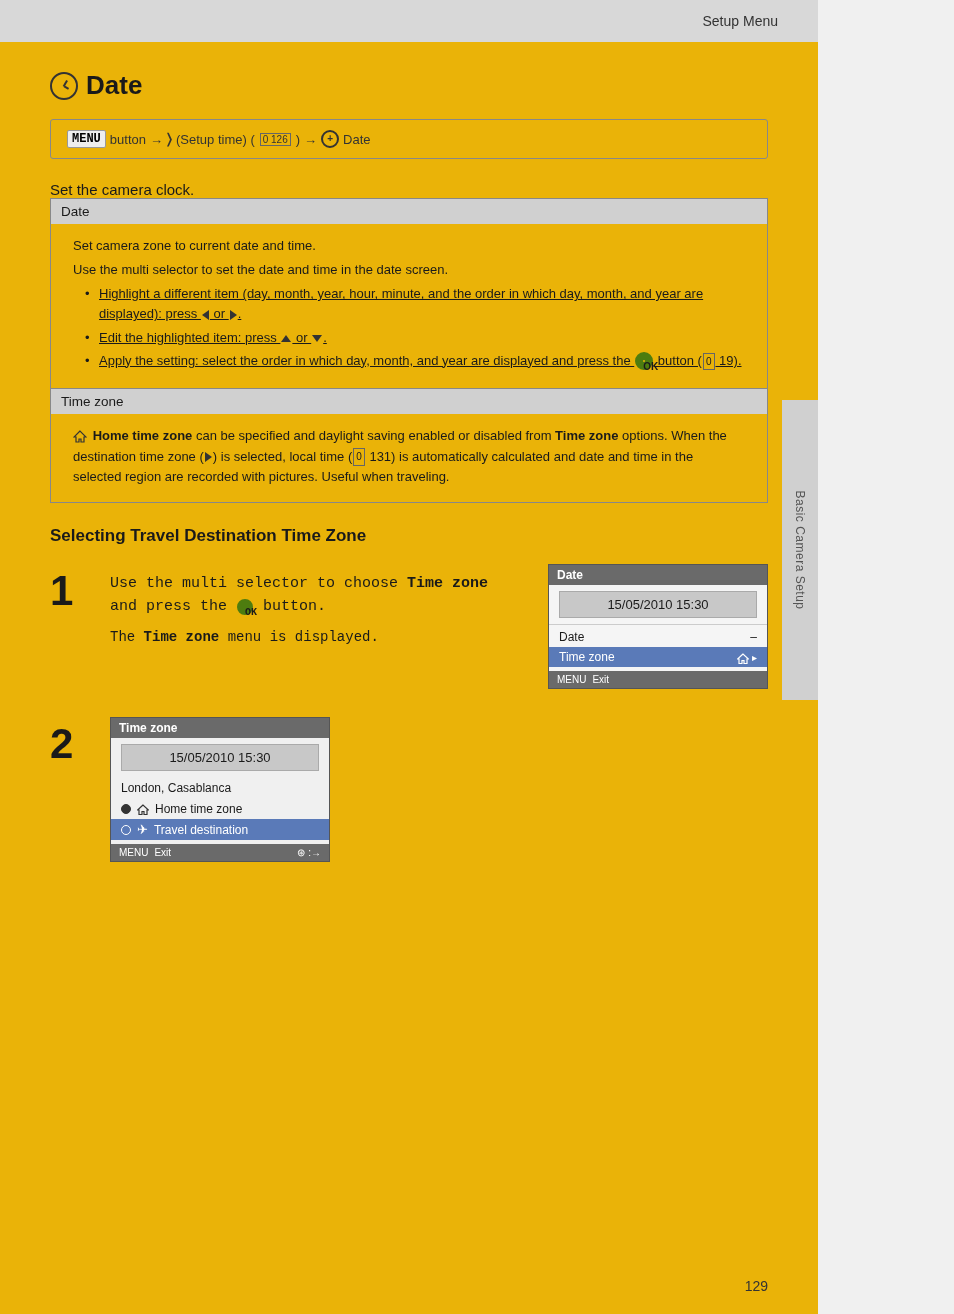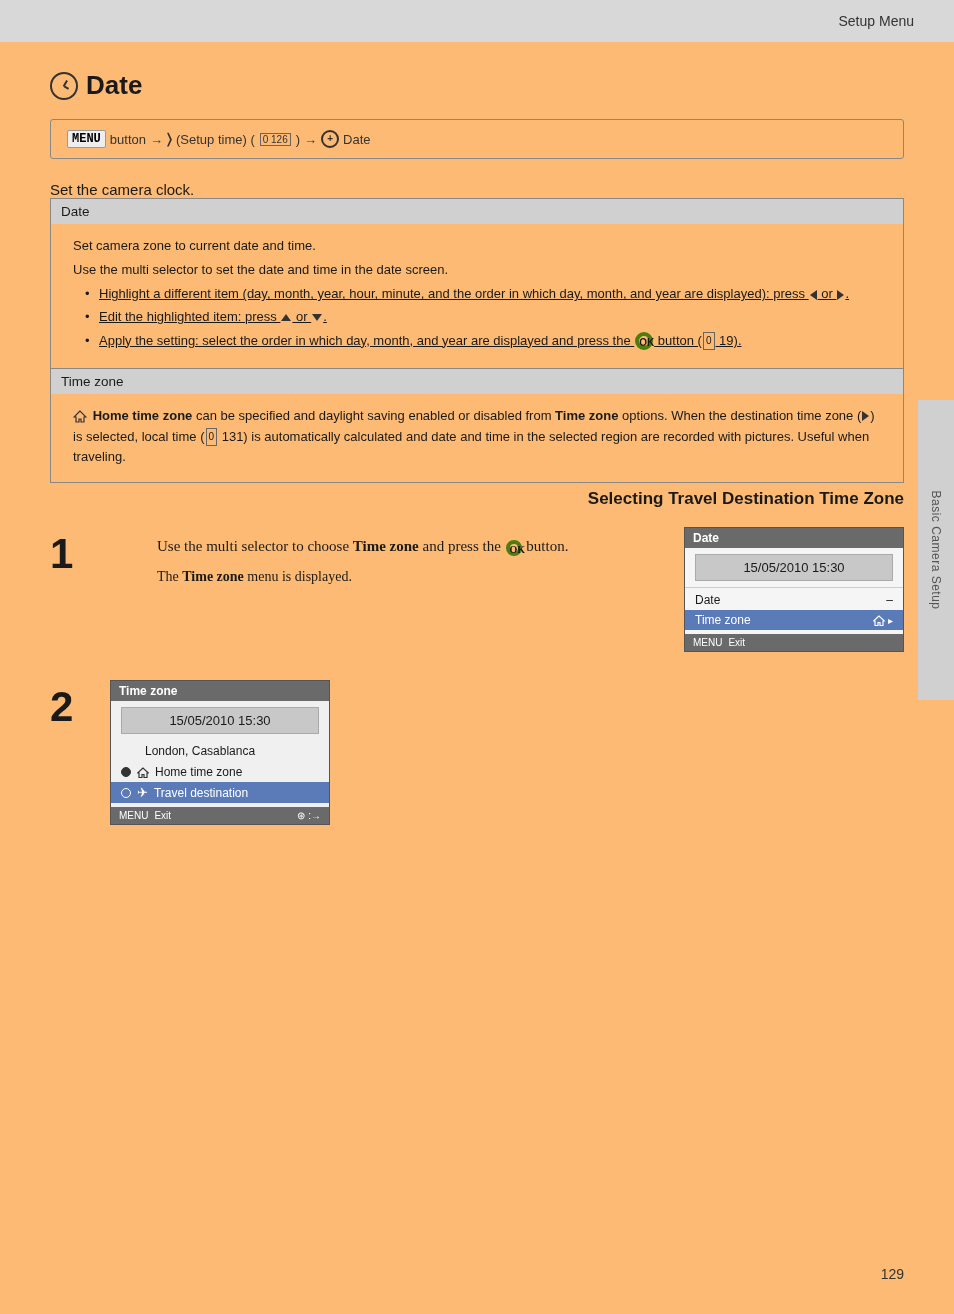--- a/index.html
+++ b/index.html
@@ -5,22 +5,22 @@
     * { margin: 0; padding: 0; box-sizing: border-box; }
     body {
       font-family: 'Times New Roman', serif;
       background: #f0f0f0;
       width: 954px;
       min-height: 1314px;
       position: relative;
       color: #1a1a1a;
     }
     .page {
-      background: #fdba74;
-      width: 954px;
+      background: #eab308;
+      width: 818px;
       min-height: 1314px;
       position: relative;
       padding: 0;
     }
     
     .header-bar {
       background: #d8d8d8;
       height: 42px;
       display: flex;
       align-items: center;
@@ -165,47 +165,45 @@
       font-family: Arial, sans-serif;
       font-size: 13px;
       color: #1a1a1a;
       line-height: 1.6;
     }
     
     .subsection-heading {
       font-family: Arial, sans-serif;
       font-size: 17px;
       font-weight: bold;
-      margin: 6px 0 18px 0;
-      color: #1a1a1a;
-      text-align: right;
+      margin: 23px 0 18px 0;
+      color: #1a1a1a;
     }
     
     .step-row {
       display: flex;
       gap: 24px;
       margin-bottom: 28px;
       align-items: flex-start;
     }
     .step-number {
       font-family: Arial, sans-serif;
       font-size: 42px;
       font-weight: bold;
       color: #1a1a1a;
       line-height: 1;
       min-width: 36px;
       padding-top: 6px;
     }
     .step-content {
       flex: 1;
-      font-family: Liberation Serif, serif;
+      font-family: Liberation Mono, monospace;
       font-size: 14px;
       line-height: 1.55;
       padding-top: 8px;
-      margin-left: 47px;
     }
     .step-content p {
       margin-bottom: 6px;
     }
     .step-content .step-main {
       font-size: 15px;
       margin-bottom: 8px;
     }
     .step-screen {
       width: 220px;
@@ -280,21 +278,20 @@
       padding: 5px;
       font-size: 13px;
       color: #1a1a1a;
       margin: 6px 10px;
       border: 1px solid #aaa;
     }
     .tz-screen .ts-city {
       padding: 4px 10px;
       font-size: 12px;
       color: #1a1a1a;
-      margin-left: 24px;
     }
     .tz-screen .ts-option {
       display: flex;
       align-items: center;
       padding: 3px 10px;
       gap: 6px;
       font-size: 12px;
       color: #1a1a1a;
     }
     .tz-screen .ts-option .radio {
@@ -337,32 +334,32 @@
       font-family: Arial, sans-serif;
       font-size: 12px;
       color: #555;
       white-space: nowrap;
       transform: rotate(90deg);
       letter-spacing: 0.5px;
     }
     
     .page-number {
       position: absolute;
-      bottom: 32px;
+      bottom: 20px;
       right: 50px;
       font-family: Arial, sans-serif;
       font-size: 14px;
       color: #333;
     }
     .bold { font-weight: bold; }
     .icon-ok {
       display: inline-block;
       width: 18px;
       height: 18px;
-      border: 4px solid #4d7c0f;
+      border: 8px solid #4d7c0f;
       border-radius: 50%;
       vertical-align: middle;
       text-align: center;
       line-height: 14px;
       font-size: 10px;
       font-weight: bold;
       margin: 0 1px;
     }
     .tri-left {
       display: inline-block;

